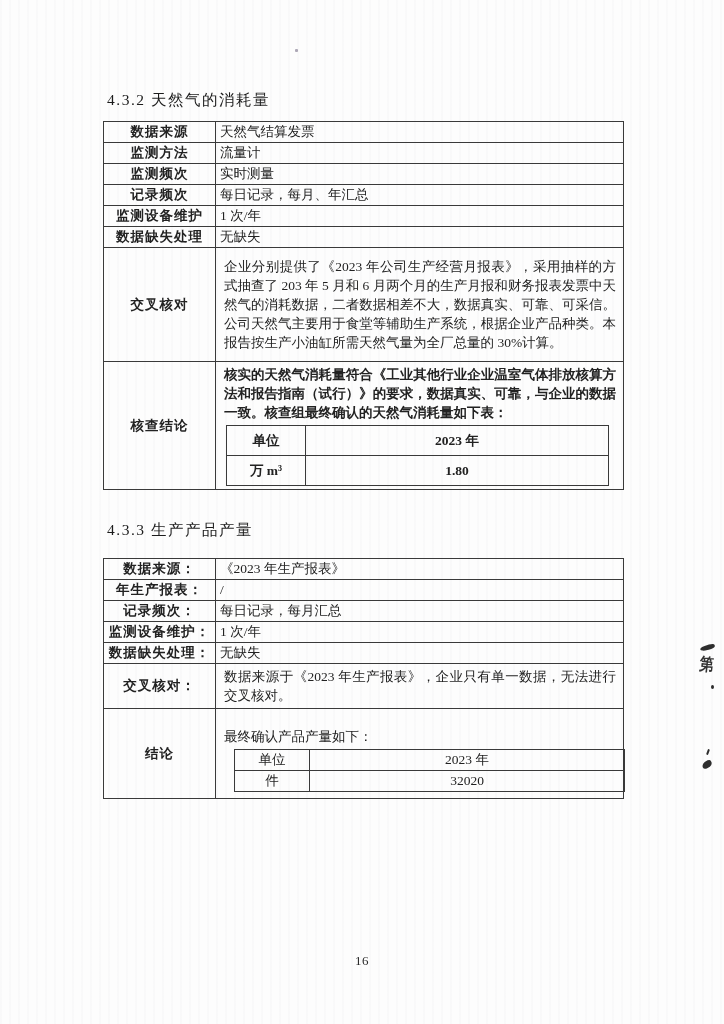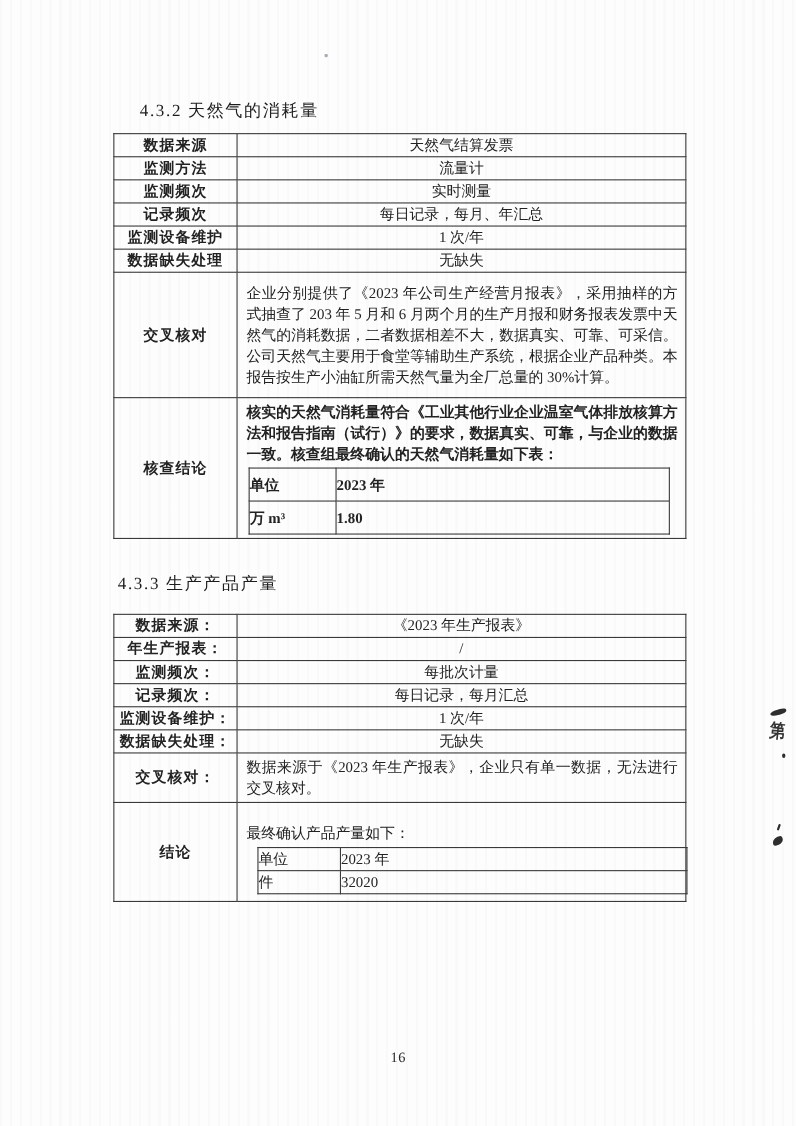--- a/index.html
+++ b/index.html
@@ -21,21 +21,21 @@
     overflow: hidden;
   }
   .heading {
     position: absolute;
     left: 107px;
     font-size: 15.5px;
     letter-spacing: 1.5px;
     color: #1c1c1c;
     white-space: nowrap;
   }
-  #heading-432 { top: 90px; margin-left: 20px; }
+  #heading-432 { top: 90px; }
   #heading-433 { top: 520px; }
 
   table.kv {
     position: absolute;
     left: 103px;
     width: 521px;
     border-collapse: collapse;
     table-layout: fixed;
     font-size: 13.5px;
     color: #222;
@@ -49,21 +49,20 @@
   td.lbl {
     width: 112px;
     text-align: center;
     letter-spacing: 1px;
     height: 20px;
     line-height: 18px;
     padding: 1px 2px;
     font-weight: bold;
   }
   td.val {
-    text-align: center;
     height: 20px;
     line-height: 18px;
     padding: 1px 4px;
   }
   td.para-cell {
     text-align: left;
     vertical-align: middle;
     padding: 3px 7px 3px 8px;
   }
   .para {
@@ -78,21 +77,21 @@
   td.concl-2 { height: 90px; vertical-align: top; }
 
   table.inner {
     border-collapse: collapse;
     table-layout: fixed;
     font-size: 13.5px;
     margin-top: 3px;
   }
   table.inner td {
     border: 1px solid #3a3a3a;
-    text-align: left;
+    text-align: center;
     vertical-align: middle;
     margin-left: 21px;
   }
   #inner-432 { width: 383px; margin-left: 2px; }
   #inner-432 td { height: 30px; }
   #inner-432 td.u { width: 79px; }
   #inner-433 { width: 391px; margin-left: 10px; }
   #inner-433 td { height: 21px; }
   #inner-433 td.u { width: 75px; }
   .concl-gap { height: 11px; }
@@ -193,24 +192,20 @@
     <tbody>
         <tr>
       <td class="lbl">数据来源：</td>
       <td class="val">《2023 年生产报表》</td>
     </tr>
     <tr>
       <td class="lbl">年生产报表：</td>
       <td class="val">/</td>
     </tr>
     <tr>
-      <td class="lbl">监测频次：</td>
-      <td class="val">每批次计量</td>
-    </tr>
-    <tr>
       <td class="lbl">记录频次：</td>
       <td class="val">每日记录，每月汇总</td>
     </tr>
     <tr>
       <td class="lbl">监测设备维护：</td>
       <td class="val">1 次/年</td>
     </tr>
     <tr>
       <td class="lbl">数据缺失处理：</td>
       <td class="val">无缺失</td>

